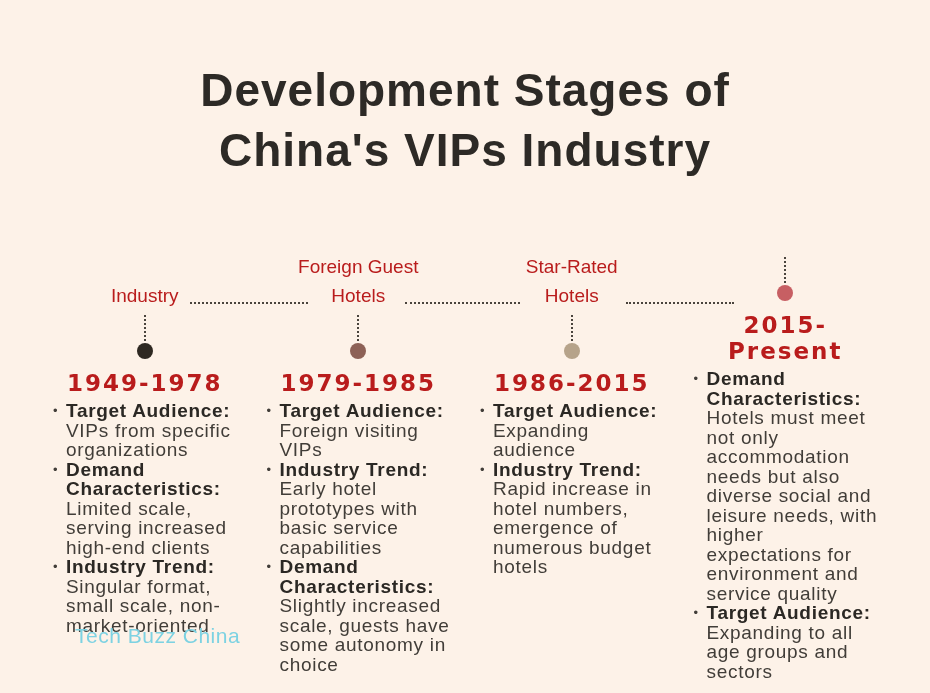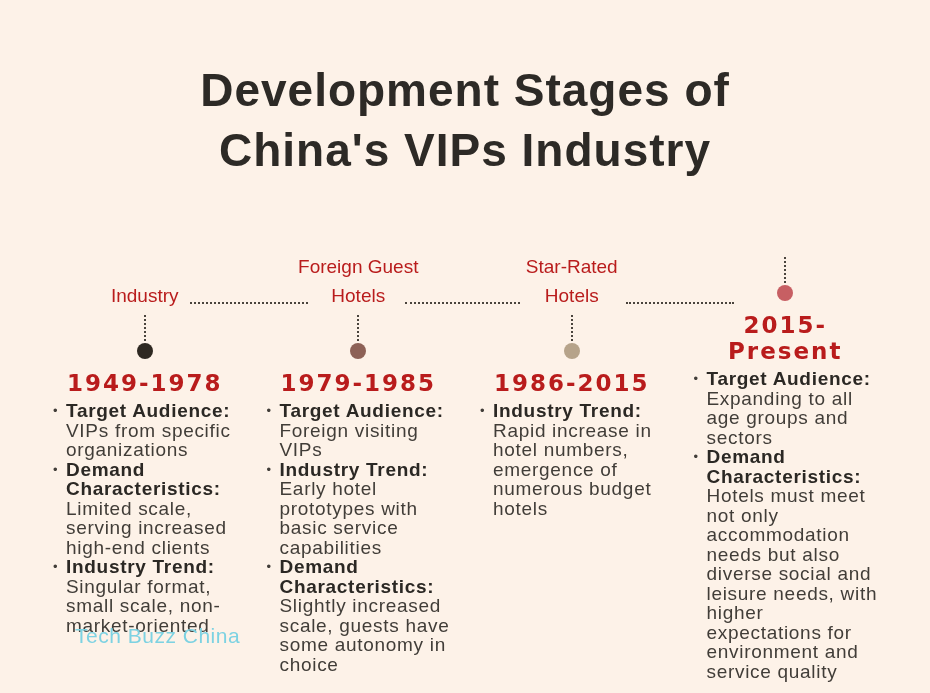--- a/index.html
+++ b/index.html
@@ -120,32 +120,33 @@
 
     <section class="stage">
       <div class="stage-head">
         <div class="stage-label">Star-Rated
 Hotels</div>
         <div class="vline"></div>
         <div class="dot" style="background-color: rgb(182, 163, 138);"></div>
         <div class="years">1986-2015</div>
       </div>
       <ul class="bullets">
+        <li><b>Target Audience:</b> <span>Expanding audience</span></li>
         <li><b>Industry Trend:</b> <span>Rapid increase in hotel numbers, emergence of numerous budget hotels</span></li>
       </ul>
     </section>
 
     <section class="stage">
       <div class="stage-head">
         <div class="vline"></div>
         <div class="dot" style="background-color: rgb(199, 95, 99);"></div>
         <div class="years">2015-Present</div>
       </div>
       <ul class="bullets">
+        <li><b>Demand Characteristics:</b> <span>Hotels must meet not only accommodation needs but also diverse social and leisure needs, with higher expectations for environment and service quality</span></li>
         <li><b>Target Audience:</b> <span>Expanding to all age groups and sectors</span></li>
-        <li><b>Demand Characteristics:</b> <span>Hotels must meet not only accommodation needs but also diverse social and leisure needs, with higher expectations for environment and service quality</span></li>
       </ul>
     </section>
 
   </div>
 
   <div class="brand">Tech Buzz China</div>
 </div>
 
 </body></html>

